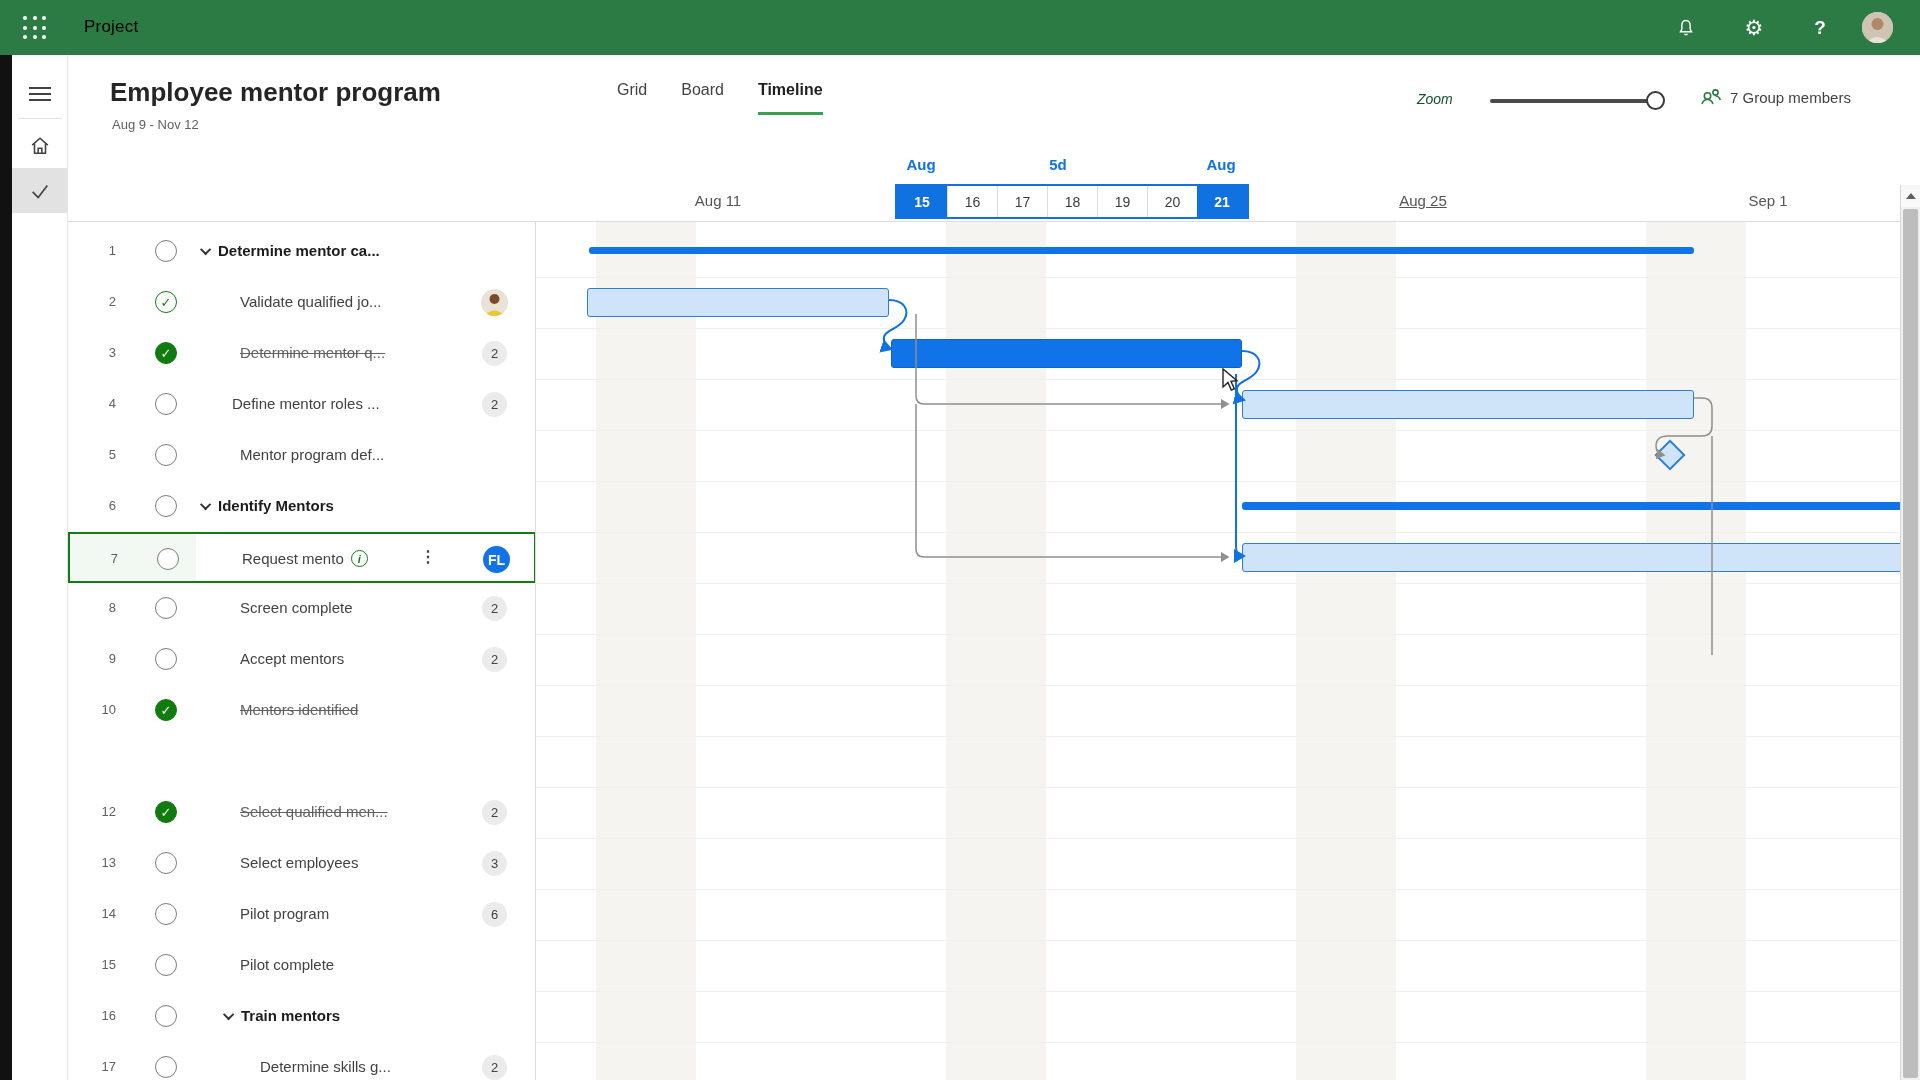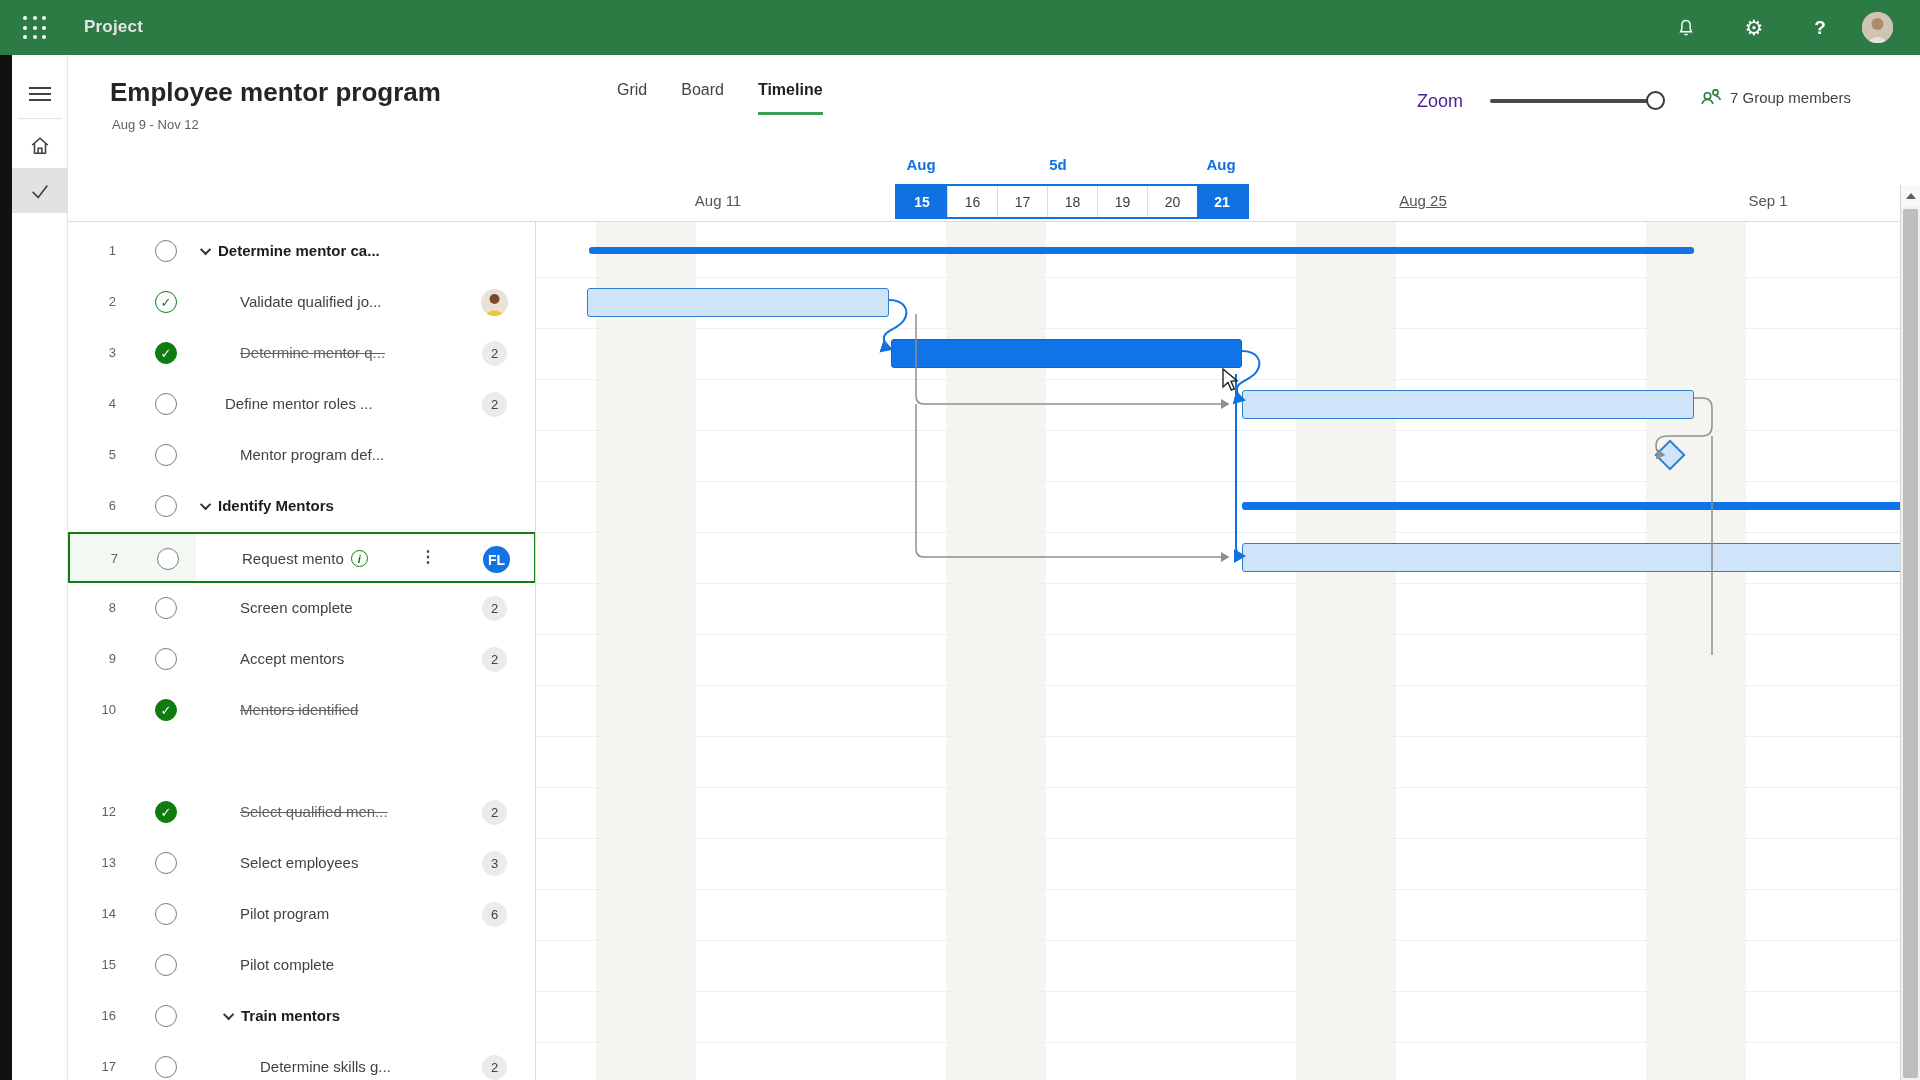--- a/index.html
+++ b/index.html
@@ -4,36 +4,36 @@
 <style>
   * { margin:0; padding:0; box-sizing:border-box; }
   html,body { width:1920px; height:1080px; overflow:hidden; background:#fff;
     font-family:"Liberation Sans", sans-serif; }
 
   
   #topbar { position:absolute; left:0; top:0; width:1920px; height:55px; background:#2c7b45; display:flex; align-items:center; }
   #waffle { position:absolute; left:22px; top:15px; width:26px; height:26px; display:grid;
     grid-template-columns:repeat(3,1fr); gap:5px; padding:1px; cursor:pointer; }
   #waffle i { width:4px; height:4px; background:#fff; border-radius:50%; }
-  #app-title { position:absolute; left:84px; top:17px; color:#e5e5e5; font-size:17px; font-weight:bold; letter-spacing:.2px; }
+  #app-title { position:absolute; left:84px; top:17px; color:#000000; font-size:17px; font-weight:normal; letter-spacing:.2px; }
   .tb-ic { position:absolute; top:14px; width:28px; height:28px; display:flex; align-items:center; justify-content:center; color:#fff; cursor:pointer; }
   #tb-bell { left:1672px; } #tb-gear { left:1740px; font-size:21px; } #tb-help { left:1806px; font-size:19px; font-weight:bold; }
   #tb-avatar { position:absolute; left:1862px; top:12px; width:31px; height:31px; border-radius:50%; overflow:hidden; background:#cfc4b8; cursor:pointer; }
 
   
   #leftstrip { position:absolute; left:0; top:55px; width:12px; height:1025px; background:#111; }
 
   
   #header { position:absolute; left:12px; top:55px; width:1908px; height:85px; background:#fff; }
   #page-title { position:absolute; left:98px; top:22px; font-size:26px; font-weight:bold; color:#252525; }
   #date-range { position:absolute; left:100px; top:62px; font-size:13px; color:#616161; }
   #tabs { position:absolute; left:605px; top:26px; display:flex; gap:34px; }
   .tab { font-size:16px; color:#424242; padding-bottom:13px; cursor:pointer; }
   .tab.active { font-weight:bold; color:#1f1f1f; border-bottom:3px solid #3a9e54; }
-  #zoom-label { position:absolute; left:1405px; top:36px; font-size:18px; color:#4c1d95; }
+  #zoom-label { position:absolute; left:1405px; top:36px; font-size:14px; color:#14532d;font-style:italic; }
   #zoom-track { position:absolute; left:1478px; top:44px; width:165px; height:4px; background:#4a4a4a; border-radius:2px; cursor:pointer; }
   #zoom-knob { position:absolute; left:1634px; top:36px; width:19px; height:19px; border-radius:50%; background:#fff; border:2px solid #3a3a3a; cursor:pointer; }
   #members { position:absolute; left:1688px; top:33px; display:flex; align-items:center; gap:8px; cursor:pointer; }
   #members span { font-size:15px; color:#424242; }
 
   
   #sidenav { position:absolute; left:12px; top:55px; width:56px; height:1025px; background:#fff; border-right:1px solid #e6e6e6; }
   .nav-it { position:absolute; left:0; width:56px; height:46px; display:flex; align-items:center; justify-content:center; cursor:pointer; color:#424242; }
   #nav-burger { top:16px; } #nav-home { top:68px; } #nav-check { top:113px; height:45px; background:#e2e2e2; }
   #nav-burger div { width:22px; } #nav-burger div i { display:block; height:2px; background:#424242; margin:4px 0; }
@@ -211,21 +211,21 @@
       <div class="num">3</div>
       <div class="tcheck solid">✓</div>
       <div class="tname struck" style="left: 172px;">
         <span>Determine mentor q...</span>
       </div>
       <div class="badge">2</div>
     </div>
     <div class="trow" style="top: 157px;">
       <div class="num">4</div>
       <div class="tcheck empty"></div>
-      <div class="tname" style="left: 157px;">
+      <div class="tname" style="left: 164px;">
         <span>Define mentor roles ...</span>
       </div>
       <div class="badge">2</div>
     </div>
     <div class="trow" style="top: 208px;">
       <div class="num">5</div>
       <div class="tcheck empty"></div>
       <div class="tname" style="left: 172px;">
         <span>Mentor program def...</span>
       </div>

